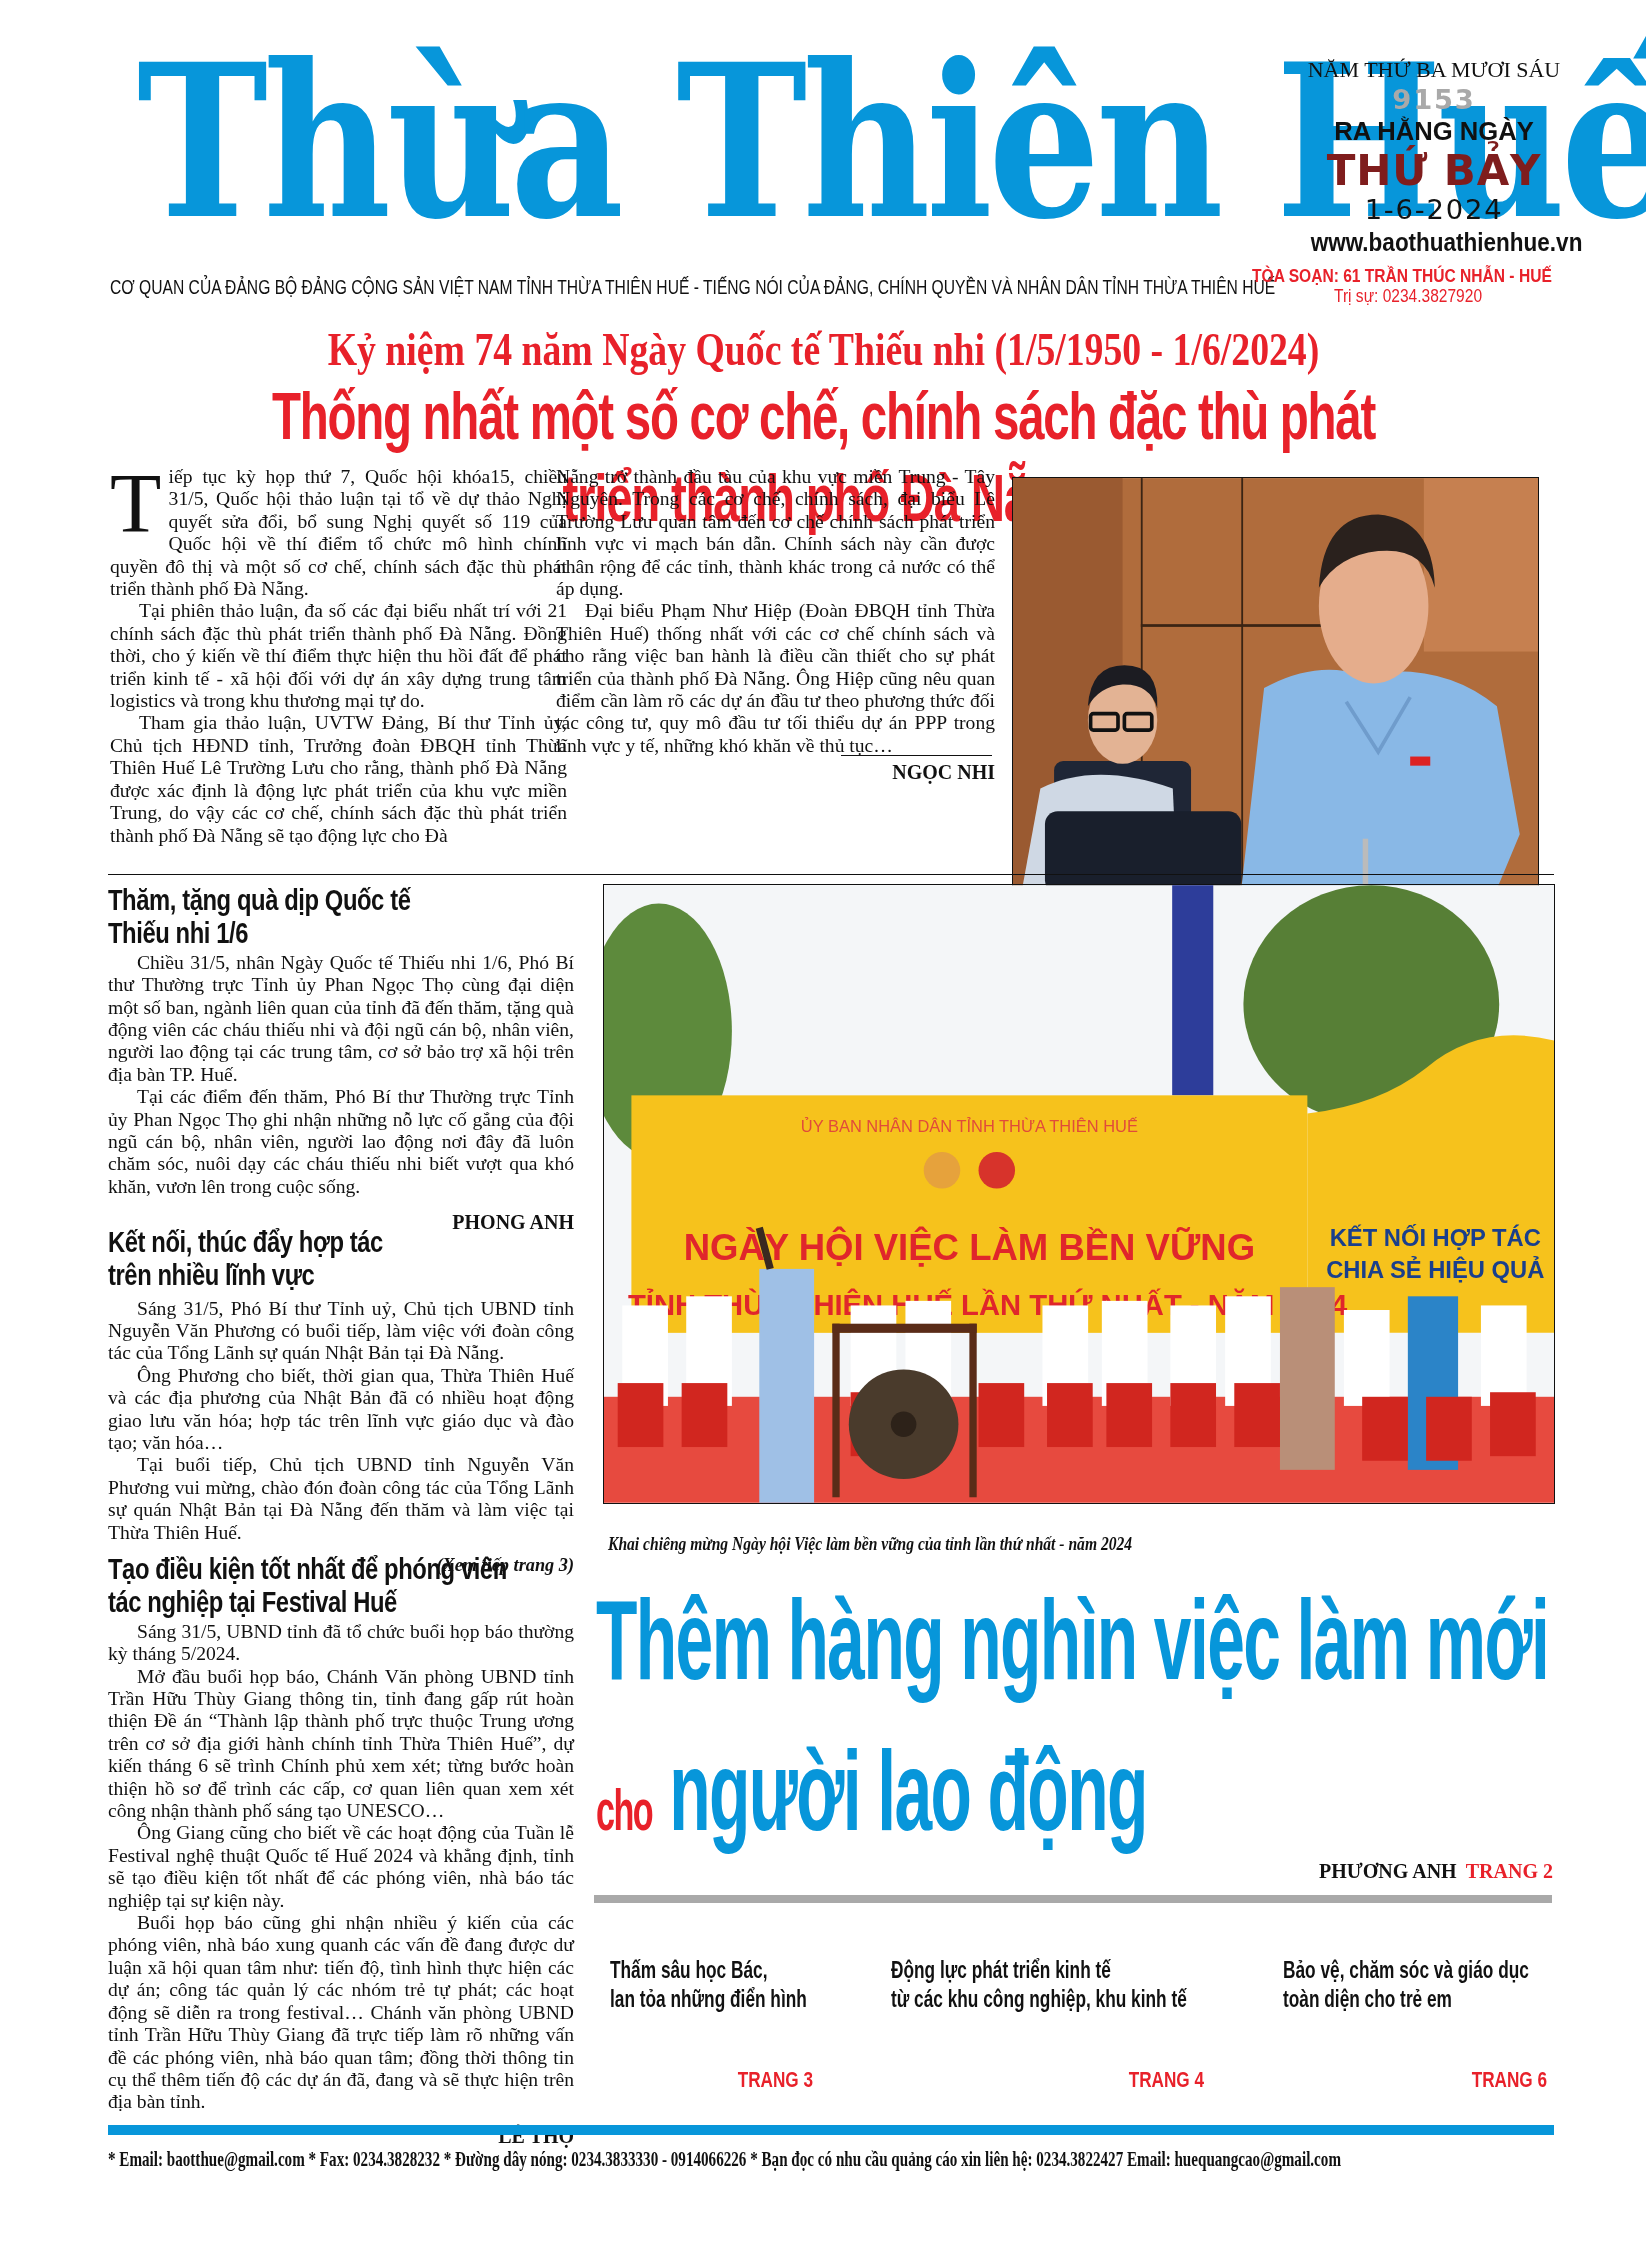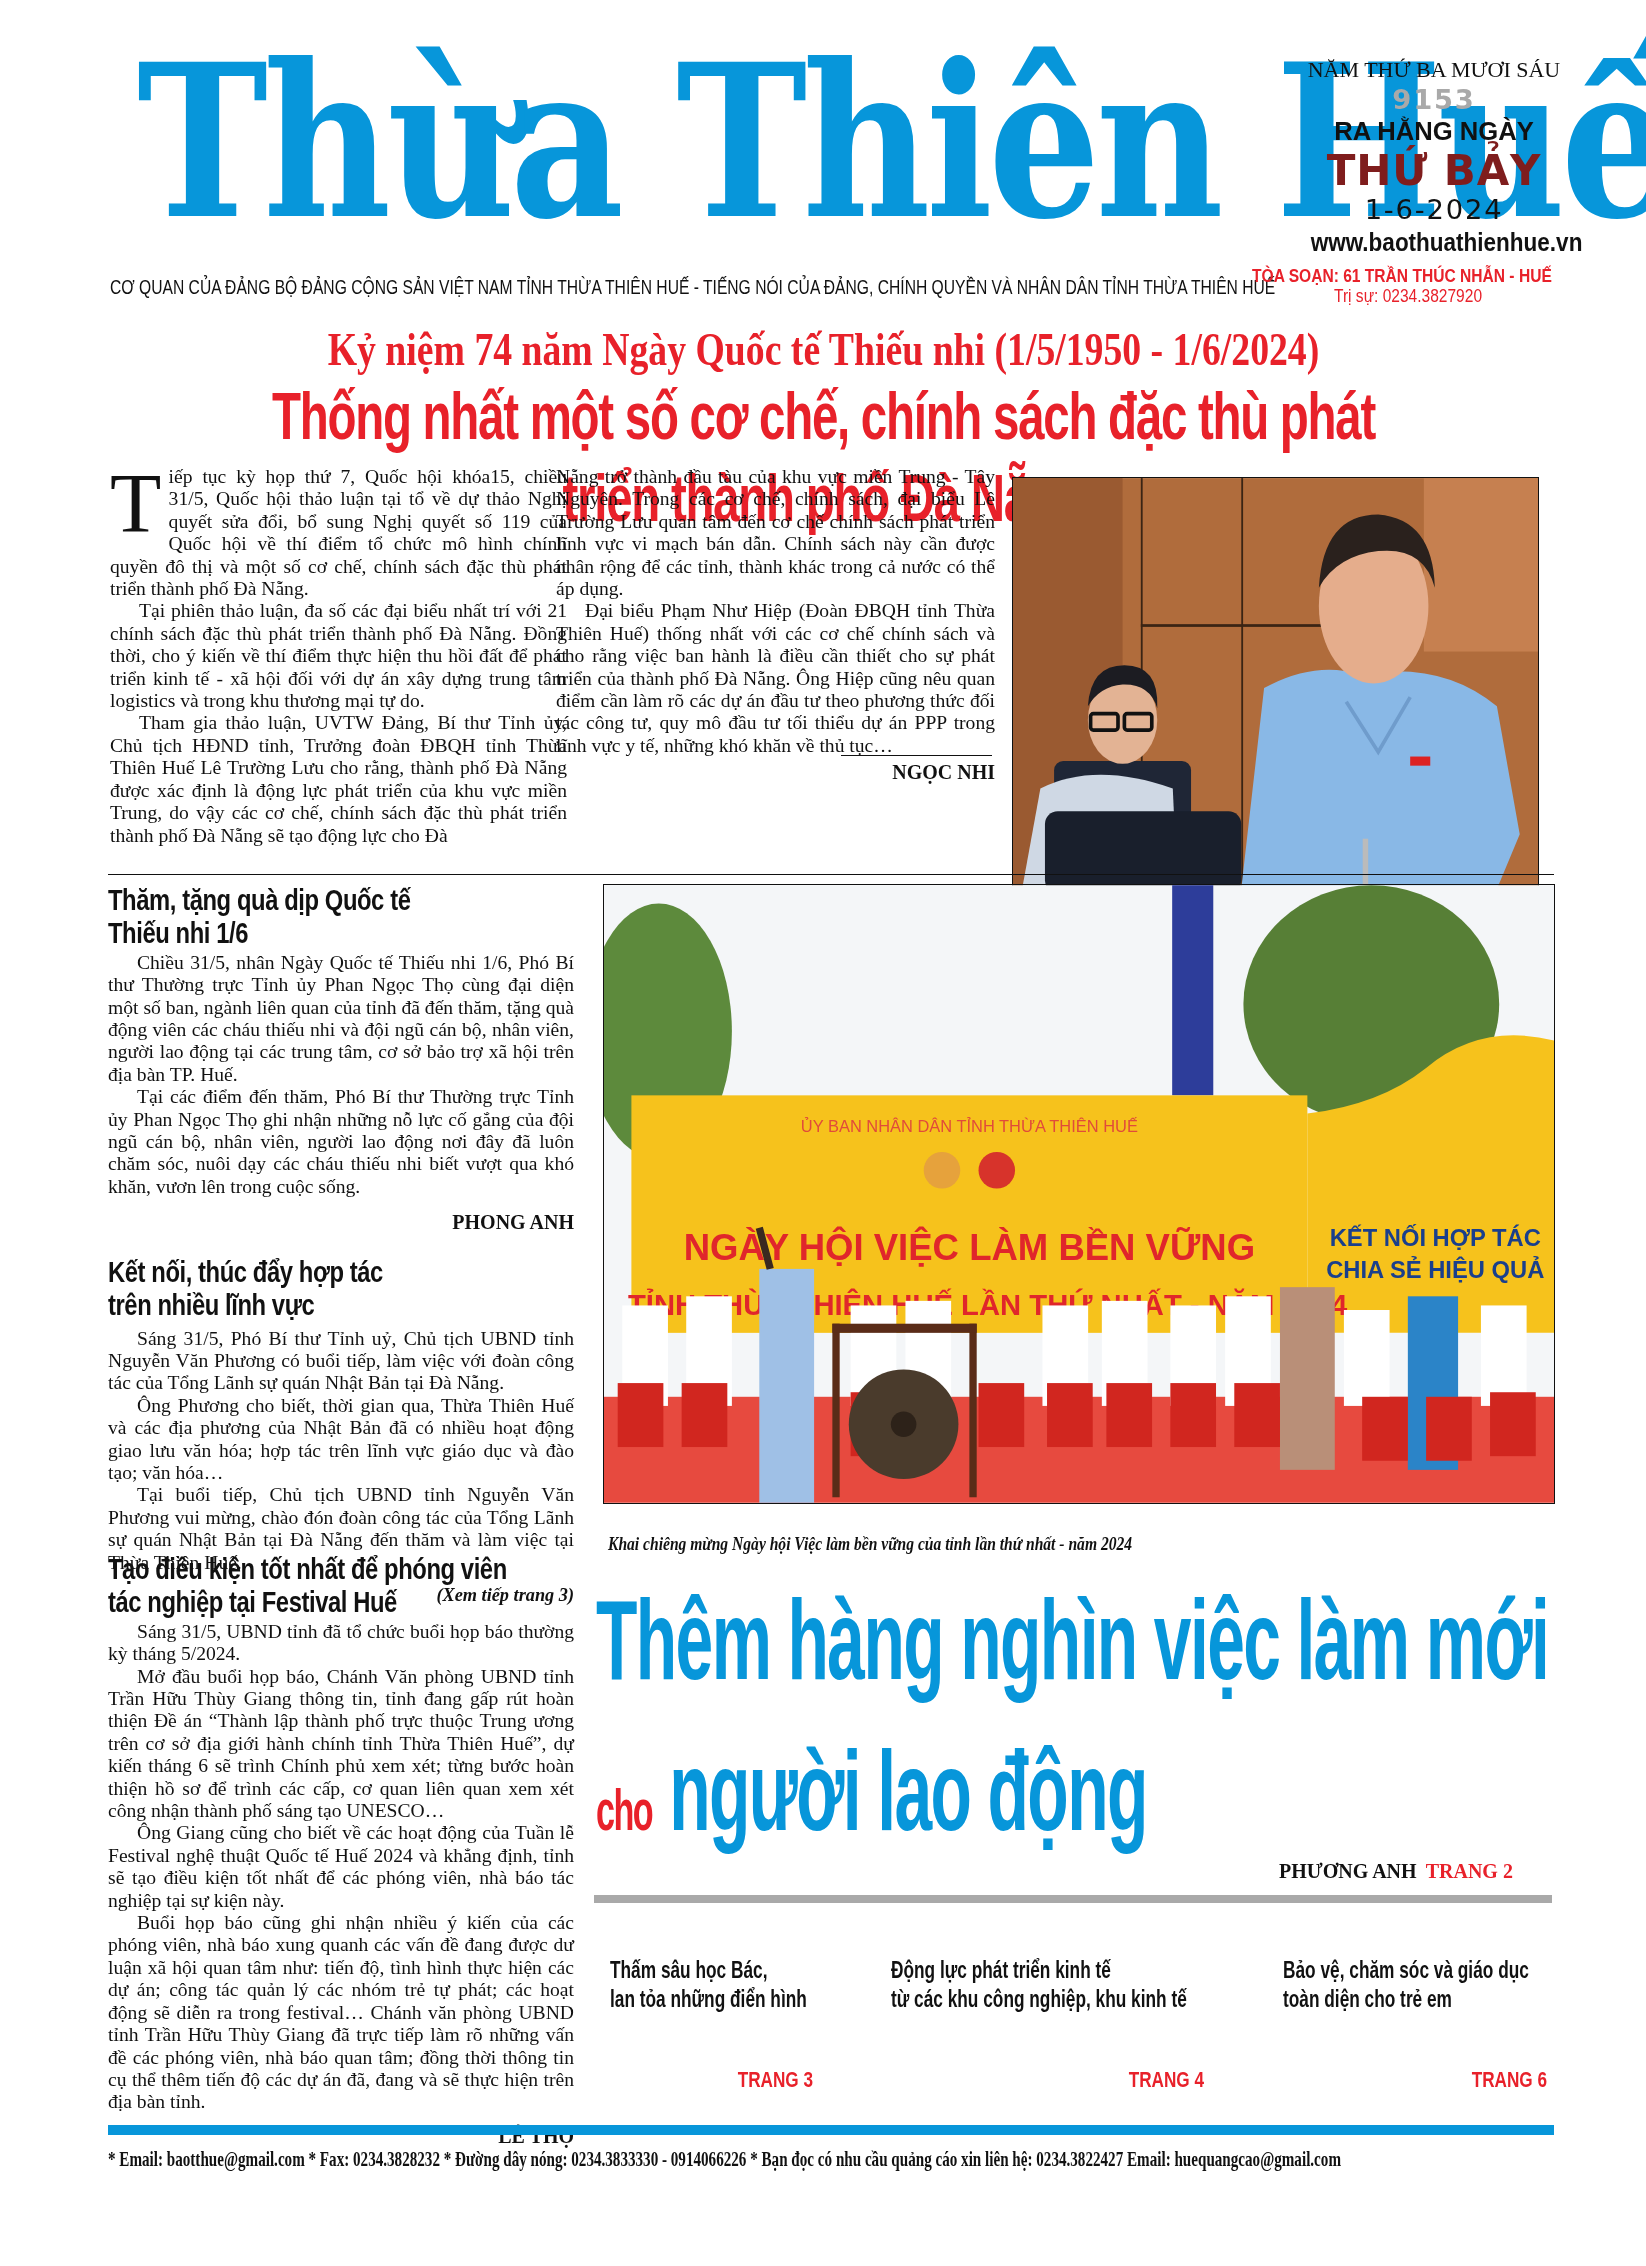--- a/index.html
+++ b/index.html
@@ -35,21 +35,21 @@
 
   .sub-head { font-family:"Liberation Sans", sans-serif; font-weight:bold; font-size:29px; line-height:33px; letter-spacing:-0.5px; transform:scaleX(0.82); transform-origin:left top; white-space:nowrap; }
   .left-col { left:108px; width:466px; }
   .cont { text-align:right; font-style:italic; font-weight:bold; font-size:18.3px; font-family:"Liberation Serif", serif; }
 
   .caption2 { left:608px; top:1533px; width:914px; font-style:italic; font-weight:bold; font-size:19px; font-family:"Liberation Serif", serif; transform:scaleX(0.82); transform-origin:left top; white-space:nowrap; }
   .big1 { left:596px; top:1581px; color:#0796da; font-family:"Liberation Sans", sans-serif; font-weight:bold; font-size:113px; line-height:119px; white-space:nowrap; letter-spacing:-2.7px; transform:scaleX(0.6); transform-origin:left top; }
   .big2 { left:596px; top:1732px; font-family:"Liberation Sans", sans-serif; font-weight:bold; font-size:113px; line-height:119px; white-space:nowrap; letter-spacing:-2.7px; transform:scaleX(0.6); transform-origin:left top; }
   .big2 .cho { color:#e8212a; font-size:57px; vertical-align:baseline; }
   .big2 .rest { color:#0796da; }
-  .big-byline { left:1279px; top:1860px; width:274px; font-family:"Liberation Serif", serif; font-weight:bold; font-size:20px; white-space:nowrap; }
+  .big-byline { left:1279px; top:1860px; width:274px; text-align:right; font-family:"Liberation Serif", serif; font-weight:bold; font-size:20px; white-space:nowrap; }
   .big-byline .pg { color:#e8212a; margin-left:9.1px; }
   .grey-bar { left:594px; top:1895px; width:958px; height:8.2px; background:#a9a9a9; }
   .teaser { top:1955px; font-family:"Liberation Sans", sans-serif; font-weight:bold; font-size:24px; line-height:29px; transform:scaleX(0.72); transform-origin:left top; white-space:nowrap; }
   .teaser-pg { top:2067px; color:#e8212a; font-family:"Liberation Sans", sans-serif; font-weight:bold; font-size:22px; transform:scaleX(0.78); transform-origin:right top; text-align:right; width:128px; }
   .blue-bar { left:108px; top:2125px; width:1446px; height:10px; background:#0796da; }
   .footer { left:108px; top:2147px; width:2010px; font-family:"Liberation Serif", serif; font-weight:bold; font-size:21px; white-space:nowrap; transform:scaleX(0.72); transform-origin:left top; }
 </style>
 </head>
 <body>
 
@@ -117,21 +117,21 @@
       <div>Thăm, tặng quà dịp Quốc tế</div>
       <div>Thiếu nhi 1/6</div>
     </div>
     <div class="body" style="margin-top:1.8px;">
       <p>Chiều 31/5, nhân Ngày Quốc tế Thiếu nhi 1/6, Phó Bí thư Thường trực Tỉnh ủy Phan Ngọc Thọ cùng đại diện một số ban, ngành liên quan của tỉnh đã đến thăm, tặng quà động viên các cháu thiếu nhi và đội ngũ cán bộ, nhân viên, người lao động tại các trung tâm, cơ sở bảo trợ xã hội trên địa bàn TP. Huế.</p>
       <p>Tại các điểm đến thăm, Phó Bí thư Thường trực Tỉnh ủy Phan Ngọc Thọ ghi nhận những nỗ lực cố gắng của đội ngũ cán bộ, nhân viên, người lao động nơi đây đã luôn chăm sóc, nuôi dạy các cháu thiếu nhi biết vượt qua khó khăn, vươn lên trong cuộc sống.</p>
     </div>
     <div class="byline" style="margin-top:12.8px;">PHONG ANH</div>
   </div>
 
-  <div class="abs left-col" style="top:1256px;">
+  <div class="abs left-col" style="top:1226px;">
     <div class="sub-head">
       <div>Kết nối, thúc đẩy hợp tác</div>
       <div>trên nhiều lĩnh vực</div>
     </div>
     <div class="body" style="margin-top:5.5px;">
       <p>Sáng 31/5, Phó Bí thư Tỉnh uỷ, Chủ tịch UBND tỉnh Nguyễn Văn Phương có buổi tiếp, làm việc với đoàn công tác của Tổng Lãnh sự quán Nhật Bản tại Đà Nẵng.</p>
       <p>Ông Phương cho biết, thời gian qua, Thừa Thiên Huế và các địa phương của Nhật Bản đã có nhiều hoạt động giao lưu văn hóa; hợp tác trên lĩnh vực giáo dục và đào tạo; văn hóa…</p>
       <p>Tại buổi tiếp, Chủ tịch UBND tỉnh Nguyễn Văn Phương vui mừng, chào đón đoàn công tác của Tổng Lãnh sự quán Nhật Bản tại Đà Nẵng đến thăm và làm việc tại Thừa Thiên Huế.</p>
     </div>
     <div class="cont" style="margin-top:11px;">(Xem tiếp trang 3)</div>

